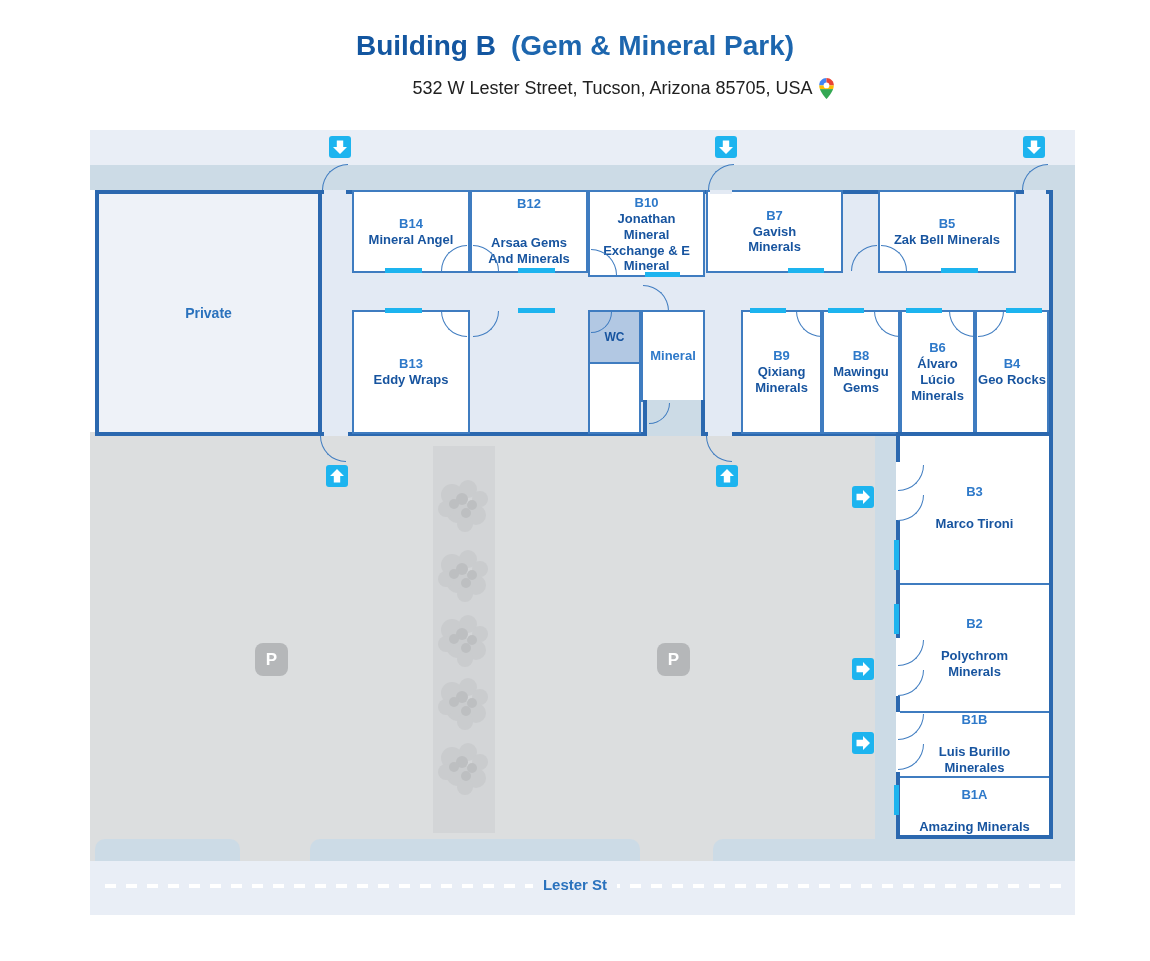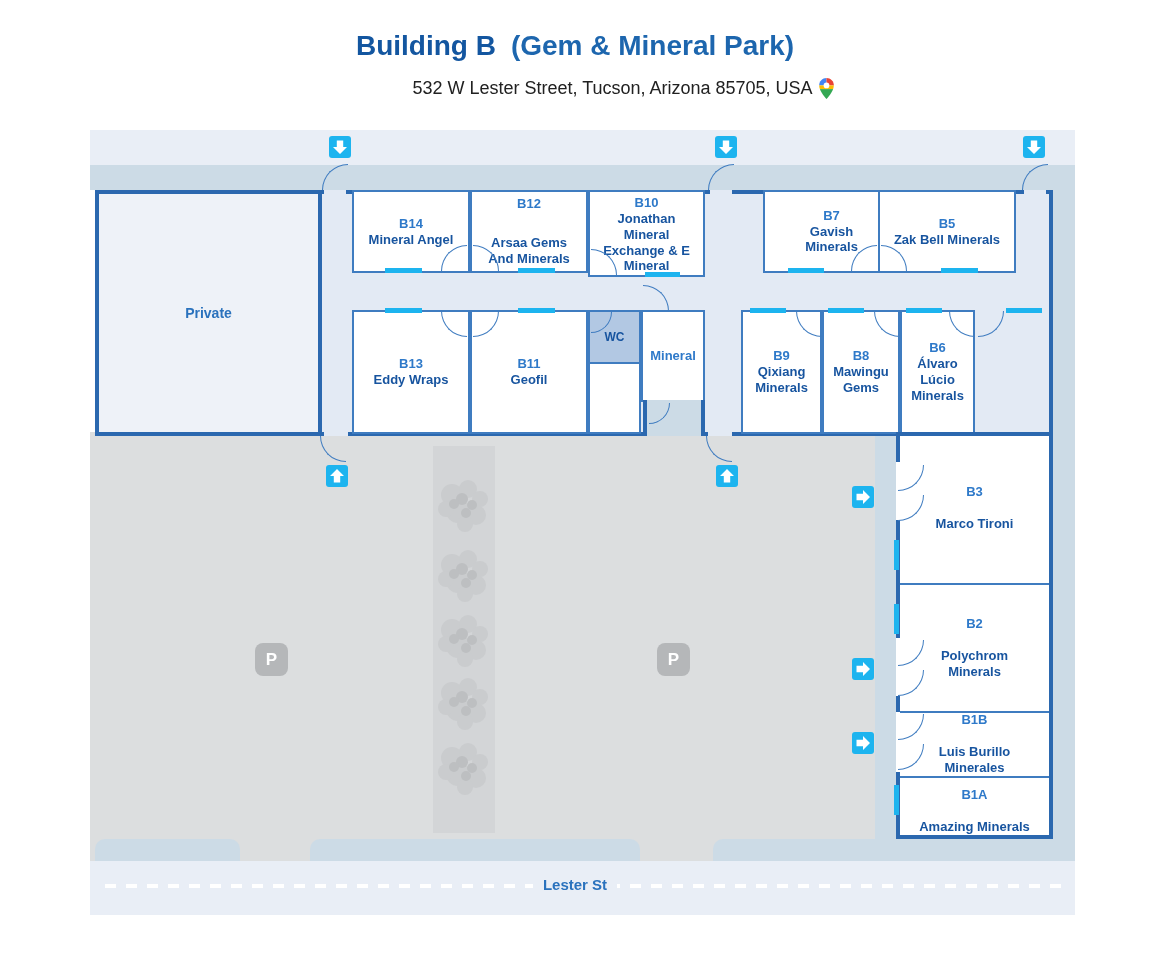--- a/index.html
+++ b/index.html
@@ -194,56 +194,56 @@
     <span class="nm">Mineral Angel</span>
   </div>
   <div class="room" style="left:470px;top:190px;width:118px;height:83px;gap:23px;">
     <span class="num">B12</span>
     <span class="nm w88">Arsaa Gems And Minerals</span>
   </div>
   <div class="room" style="left:588px;top:190px;width:117px;height:87px;justify-content:flex-start;padding-top:3px;">
     <span class="num">B10</span>
     <span class="nm w106">Jonathan Mineral Exchange &amp; E Mineral</span>
   </div>
-  <div class="room" style="left:763px;top:190px;width:137px;height:83px;">
+  <div class="room" style="left:706px;top:190px;width:137px;height:83px;">
     <span class="num">B7</span>
     <span class="nm w60">Gavish Minerals</span>
   </div>
   <div class="room" style="left:878px;top:190px;width:138px;height:83px;">
     <span class="num">B5</span>
     <span class="nm">Zak Bell Minerals</span>
   </div>
 
   <div class="room" style="left:352px;top:310px;width:118px;height:124px;">
     <span class="num">B13</span>
     <span class="nm">Eddy Wraps</span>
-  </div>
-  <div class="room" style="left:470px;top:310px;width:118px;height:124px;">
-    <span class="num">B11</span>
-    <span class="nm">Geofil</span>
   </div>
   <div class="room wc" style="left:588px;top:310px;width:53px;height:54px;">
     <span class="nm" style="font-size:12px;">WC</span>
   </div>
   <div class="room" style="left:588px;top:362px;width:53px;height:72px;"></div>
   <div class="room" style="left:641px;top:310px;width:64px;height:92px;">
     <span class="officelbl">Mineral</span>
   </div>
   <div class="abs vestibule"></div>
   <div class="room" style="left:741px;top:310px;width:81px;height:124px;">
     <span class="num">B9</span>
     <span class="nm">Qixiang Minerals</span>
   </div>
   <div class="room" style="left:822px;top:310px;width:78px;height:124px;">
     <span class="num">B8</span>
     <span class="nm">Mawingu Gems</span>
   </div>
   <div class="room" style="left:900px;top:310px;width:75px;height:124px;">
     <span class="num">B6</span>
     <span class="nm">Álvaro Lúcio Minerals</span>
+  </div>
+  <div class="room" style="left:975px;top:310px;width:74px;height:124px;">
+    <span class="num">B4</span>
+    <span class="nm">Geo Rocks</span>
   </div>
 
   <div class="abs right-block"></div>
   <div class="abs divider" style="top:583px;"></div>
   <div class="abs divider" style="top:711px;"></div>
   <div class="abs divider" style="top:776px;"></div>
   <div class="room noborder" style="left:898px;top:434px;width:153px;height:148px;">
     <span class="num">B3</span>
     <span class="nm">Marco Tironi</span>
   </div>

